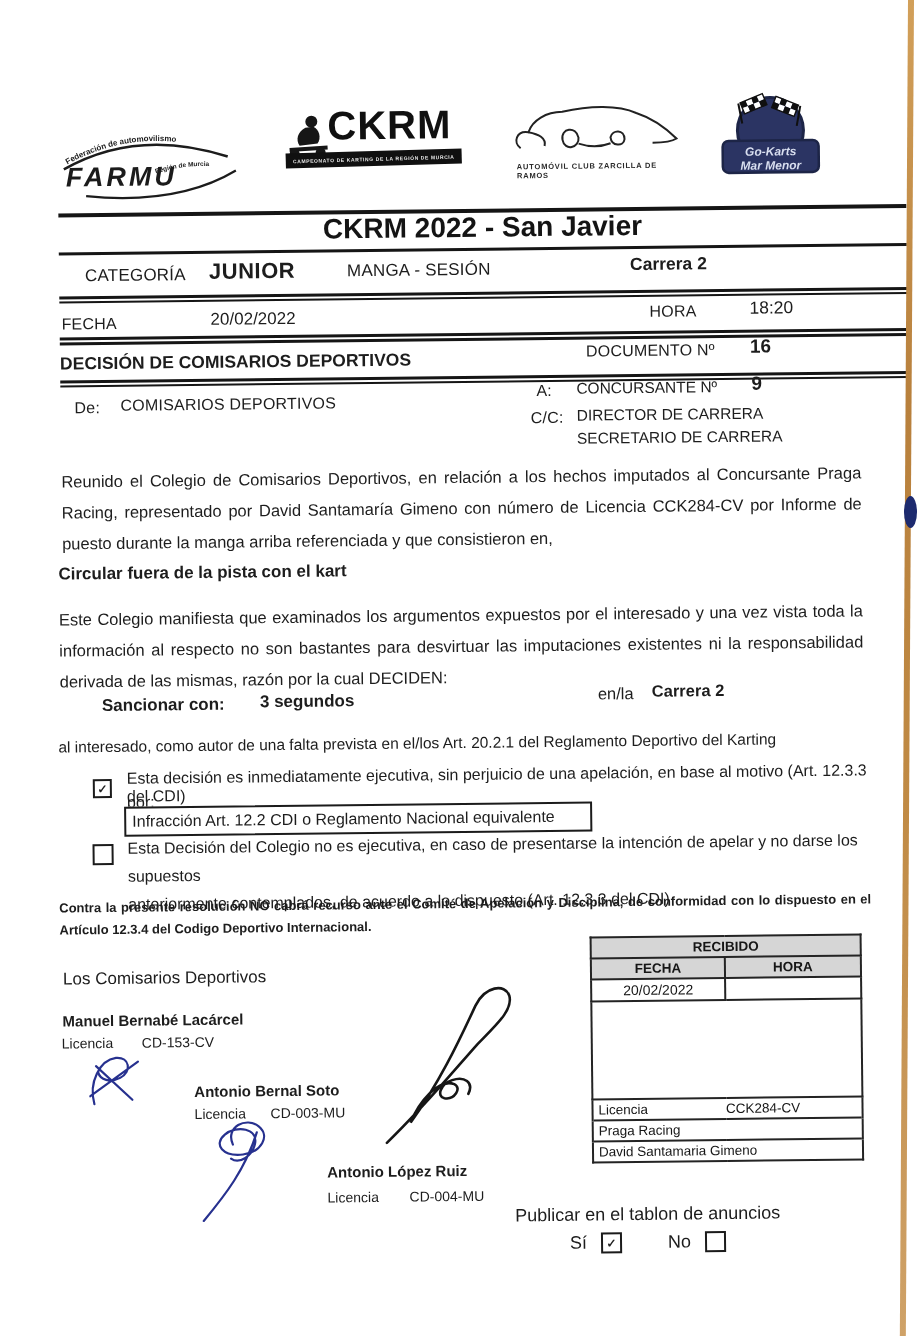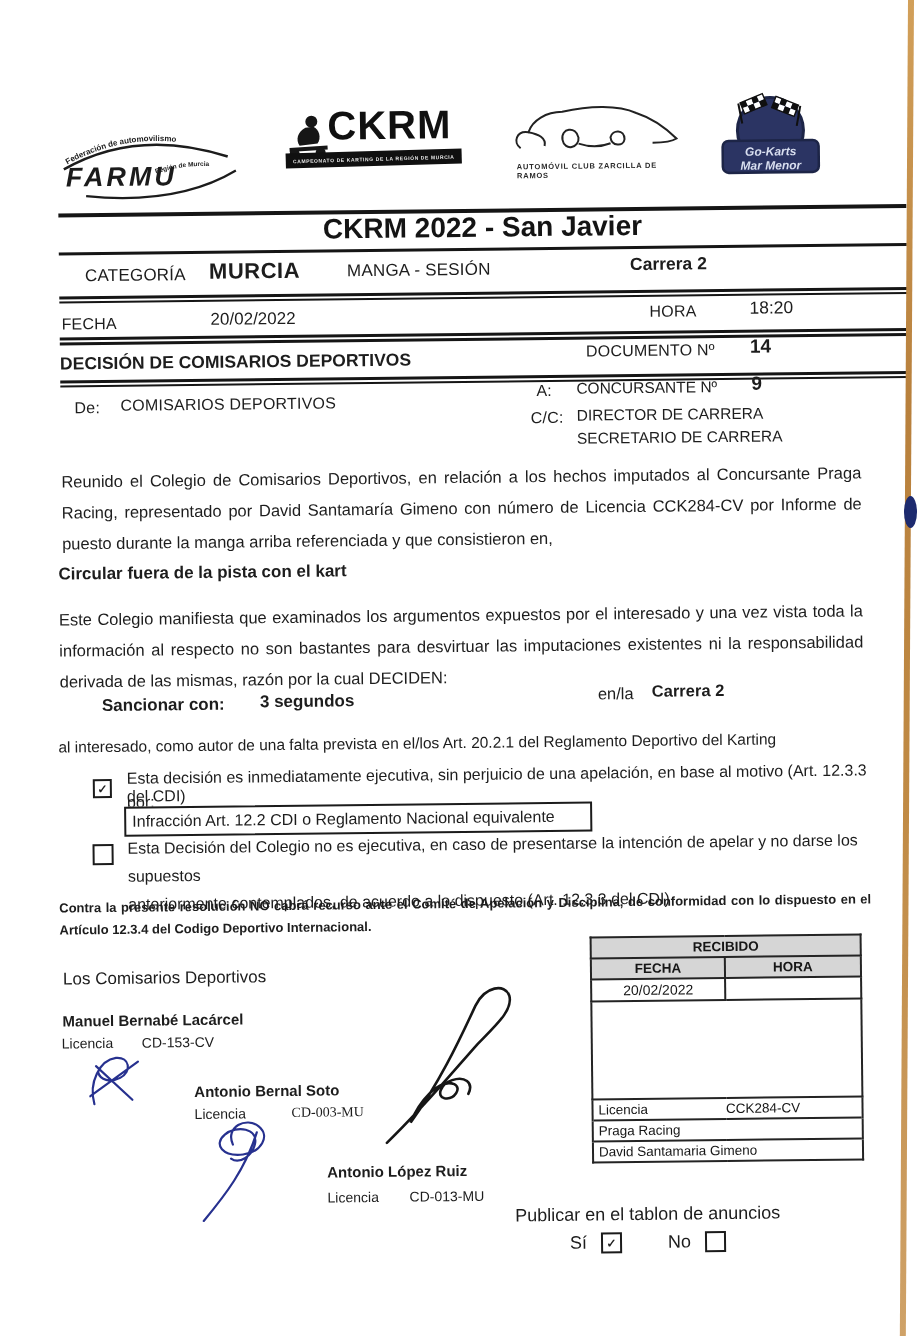--- a/index.html
+++ b/index.html
@@ -113,36 +113,36 @@
         <div>Go-Karts</div>
         <div>Mar Menor</div>
       </div>
     </div>
 
     <div class="rule" style="top:209px;height:4px;"></div>
     <div class="abs" style="left:62px;top:212px;width:848px;text-align:center;font-size:28px;font-weight:bold;color:#141414;">CKRM 2022 - San Javier</div>
     <div class="rule" style="top:248px;height:3px;"></div>
 
     <div class="abs lbl" style="left:88px;top:262px;font-size:17px;">CATEGORÍA</div>
-    <div class="abs b" style="left:212px;top:256px;font-size:22px;letter-spacing:0.5px;">MURCIA</div>
+    <div class="abs b" style="left:212px;top:256px;font-size:22px;letter-spacing:0.5px;">JUNIOR</div>
     <div class="abs lbl" style="left:350px;top:260px;font-size:17px;">MANGA - SESIÓN</div>
     <div class="abs b" style="left:633px;top:256px;font-size:17.5px;">Carrera 2</div>
     <div class="rule" style="top:292px;height:2.5px;"></div>
     <div class="rule" style="top:297px;height:2px;"></div>
 
     <div class="abs lbl" style="left:64px;top:311px;">FECHA</div>
     <div class="abs" style="left:213px;top:307px;font-size:17px;">20/02/2022</div>
     <div class="abs lbl" style="left:652px;top:305px;">HORA</div>
     <div class="abs" style="left:752px;top:301px;font-size:17.5px;">18:20</div>
     <div class="rule" style="top:333px;height:2.5px;"></div>
     <div class="rule" style="top:338px;height:2.5px;"></div>
 
     <div class="abs b" style="left:62px;top:349px;font-size:17.5px;">DECISIÓN DE COMISARIOS DEPORTIVOS</div>
     <div class="abs lbl" style="left:588px;top:344px;">DOCUMENTO Nº</div>
-    <div class="abs b" style="left:752px;top:339px;font-size:19px;">14</div>
+    <div class="abs b" style="left:752px;top:339px;font-size:19px;">16</div>
     <div class="rule" style="top:376px;height:2.5px;"></div>
     <div class="rule" style="top:381px;height:2px;"></div>
 
     <div class="abs lbl" style="left:76px;top:395px;">De:</div>
     <div class="abs lbl" style="left:122px;top:393px;">COMISARIOS DEPORTIVOS</div>
     <div class="abs lbl" style="left:538px;top:383px;">A:</div>
     <div class="abs" style="left:578px;top:381px;font-size:15.5px;">CONCURSANTE Nº</div>
     <div class="abs b" style="left:753px;top:376px;font-size:19px;">9</div>
     <div class="abs lbl" style="left:532px;top:410px;">C/C:</div>
     <div class="abs" style="left:578px;top:408px;font-size:15.5px;">DIRECTOR DE CARRERA</div>
@@ -178,31 +178,31 @@
 
     <div class="abs sig-name" style="left:57px;top:1008px;">Manuel Bernabé Lacárcel</div>
     <div class="abs sig-lic" style="left:56px;top:1031px;">Licencia</div>
     <div class="abs sig-lic" style="left:136px;top:1031px;">CD-153-CV</div>
     <svg class="abs" style="left:80px;top:1046px;" width="62" height="66" viewBox="0 0 62 66">
       <path d="M8,54 C2,32 14,10 30,8 C44,7 46,22 34,28 C24,33 14,30 12,22 M4,46 L52,12 M46,50 L10,16" fill="none" stroke="#27318f" stroke-width="2.2" stroke-linecap="round"></path>
     </svg>
 
     <div class="abs sig-name" style="left:188px;top:1080px;">Antonio Bernal Soto</div>
     <div class="abs sig-lic" style="left:188px;top:1103px;">Licencia</div>
-    <div class="abs sig-lic" style="left:285px;top:1103px;font-family:Liberation Serif, serif;">CD-003-MU</div>
+    <div class="abs sig-lic" style="left:264px;top:1103px;">CD-003-MU</div>
     <svg class="abs" style="left:188px;top:1112px;" width="90" height="112" viewBox="0 0 90 112">
       <path d="M38,30 C30,12 52,2 64,12 C76,22 66,38 48,40 C28,42 18,30 30,20 C42,10 64,14 60,30 C57,42 44,50 36,44 M62,18 C50,55 30,80 8,106" fill="none" stroke="#27318f" stroke-width="2.2" stroke-linecap="round"></path>
     </svg>
 
     <svg class="abs" style="left:350px;top:982px;" width="170" height="170" viewBox="0 0 170 170">
       <path d="M120,24 C130,4 150,2 154,14 C158,28 142,42 122,62 C100,86 70,122 30,160 M120,24 C102,62 82,102 54,140 C62,120 82,96 98,102 C106,106 98,118 88,116 C80,114 84,102 96,98 C108,94 118,100 112,112" fill="none" stroke="#161616" stroke-width="2.6" stroke-linecap="round"></path>
     </svg>
     <div class="abs sig-name" style="left:320px;top:1162px;">Antonio López Ruiz</div>
     <div class="abs sig-lic" style="left:320px;top:1188px;">Licencia</div>
-    <div class="abs sig-lic" style="left:402px;top:1188px;">CD-013-MU</div>
+    <div class="abs sig-lic" style="left:402px;top:1188px;">CD-004-MU</div>
 
     <div class="abs" style="left:585px;top:938px;">
       <table class="rec">
         <tbody>
             <tr>
           <td colspan="2" class="shade" style="text-align:center;font-weight:bold;">RECIBIDO</td>
         </tr>
         <tr>
           <td class="shade" style="width:122px;text-align:center;font-weight:bold;">FECHA</td>
           <td class="shade" style="text-align:center;font-weight:bold;">HORA</td>

